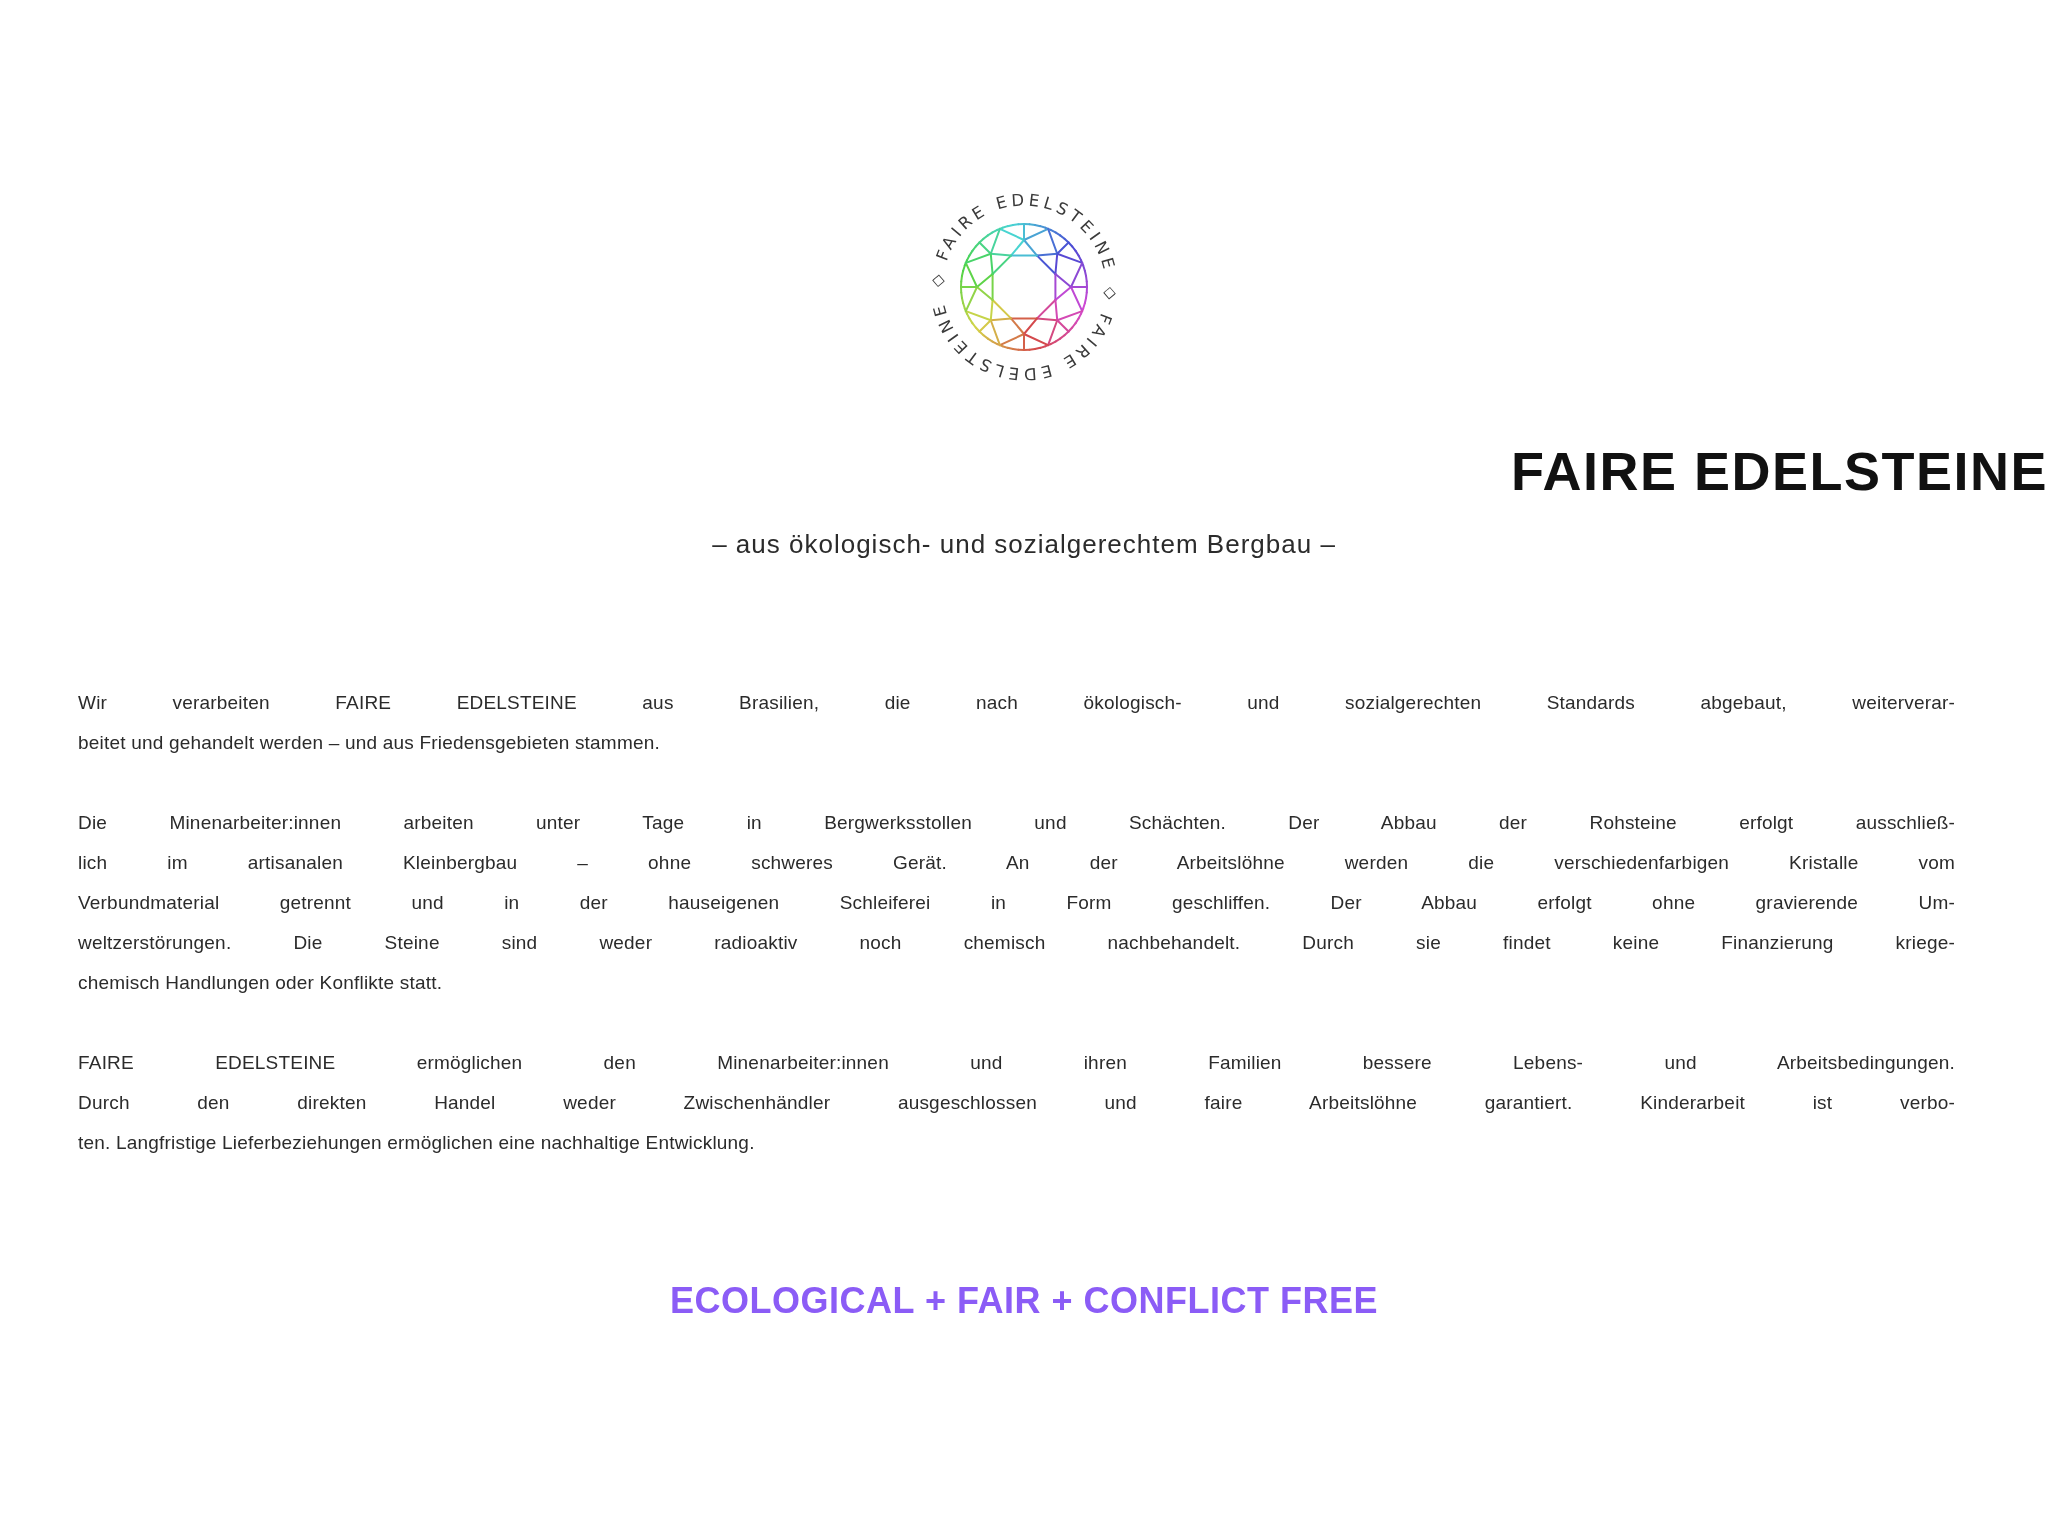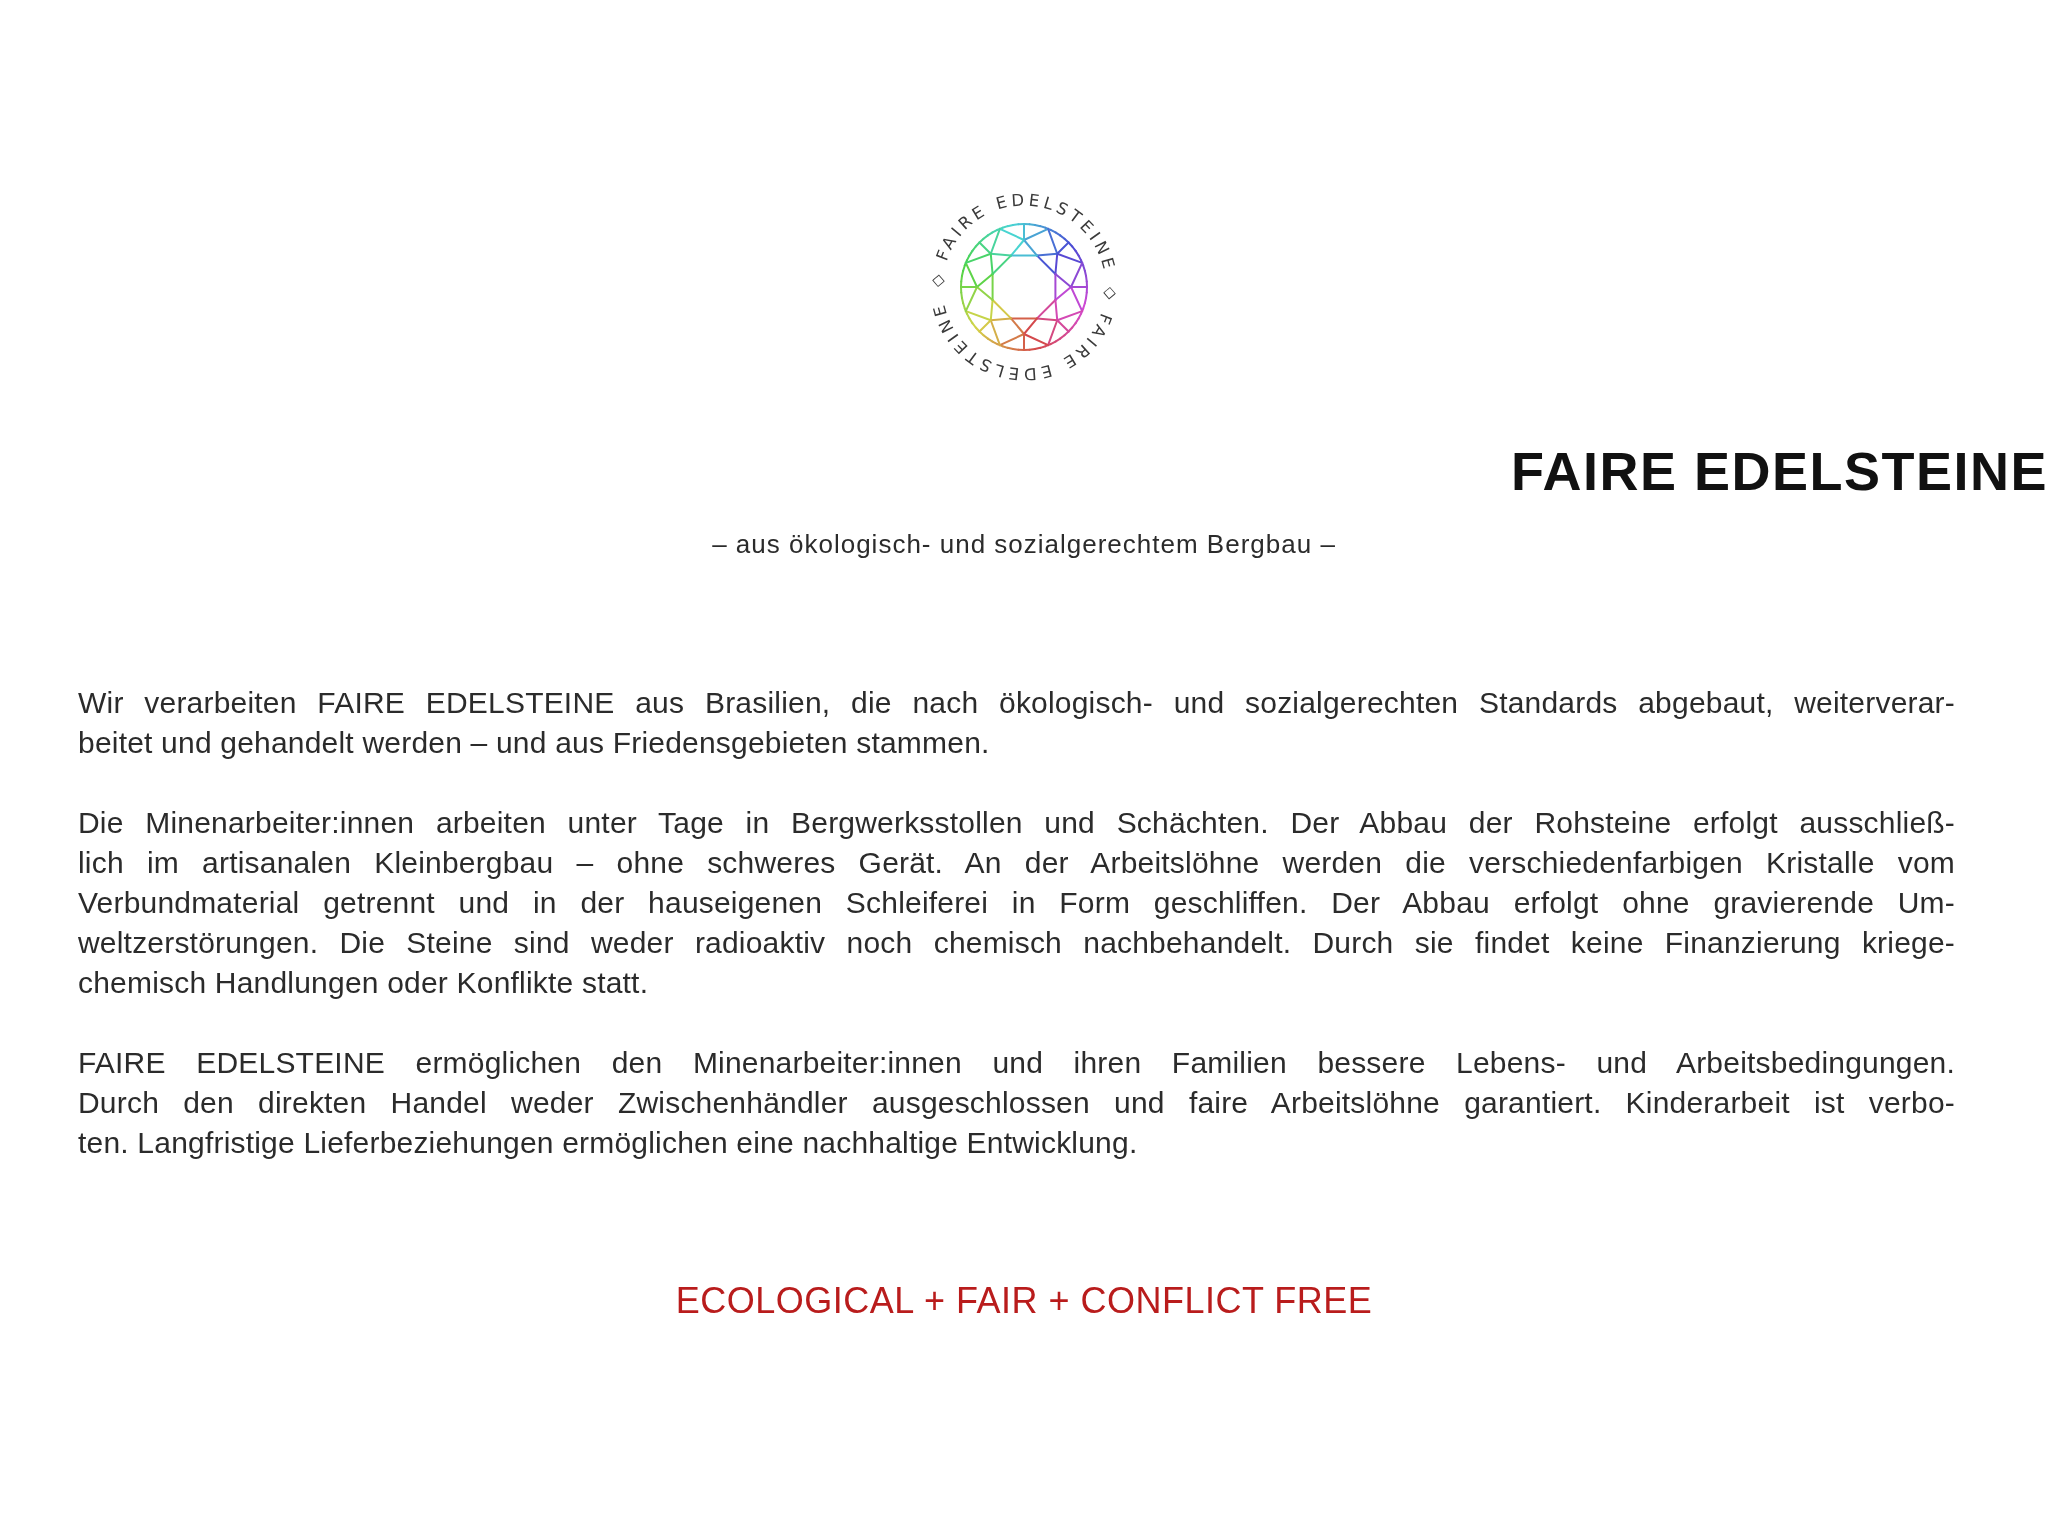--- a/index.html
+++ b/index.html
@@ -41,21 +41,21 @@
     font-size:26px;
     line-height:41px;
     font-weight:400;
     letter-spacing:1px;
     color:#2b2b2b;
   }
 
   
   .content{
     margin:118px 93px 0 78px;
-    font-size:30px;
+    font-size:19px;
     line-height:40px;
     letter-spacing:0.2px;
     color:#2b2b2b;
   }
   .paragraph{margin:0 0 40px 0;}
   .paragraph:last-child{margin-bottom:0;}
   .text-line{
     text-align:justify;
     text-align-last:justify;
     white-space:normal;
@@ -63,23 +63,23 @@
   .text-line.last{
     text-align-last:left;
   }
 
   
   .footer{
     margin-top:118px;
     text-align:center;
     font-size:36px;
     line-height:40px;
-    font-weight:400;
+    font-weight:700;
     letter-spacing:0.5px;
-    color:#b91c1c;
+    color:#8b5cf6;
   }
 </style>
 </head>
 <body>
 
 <div class="page">
 
   <div class="logo-wrap">
     <svg viewBox="0 0 210 210">
       <defs>

